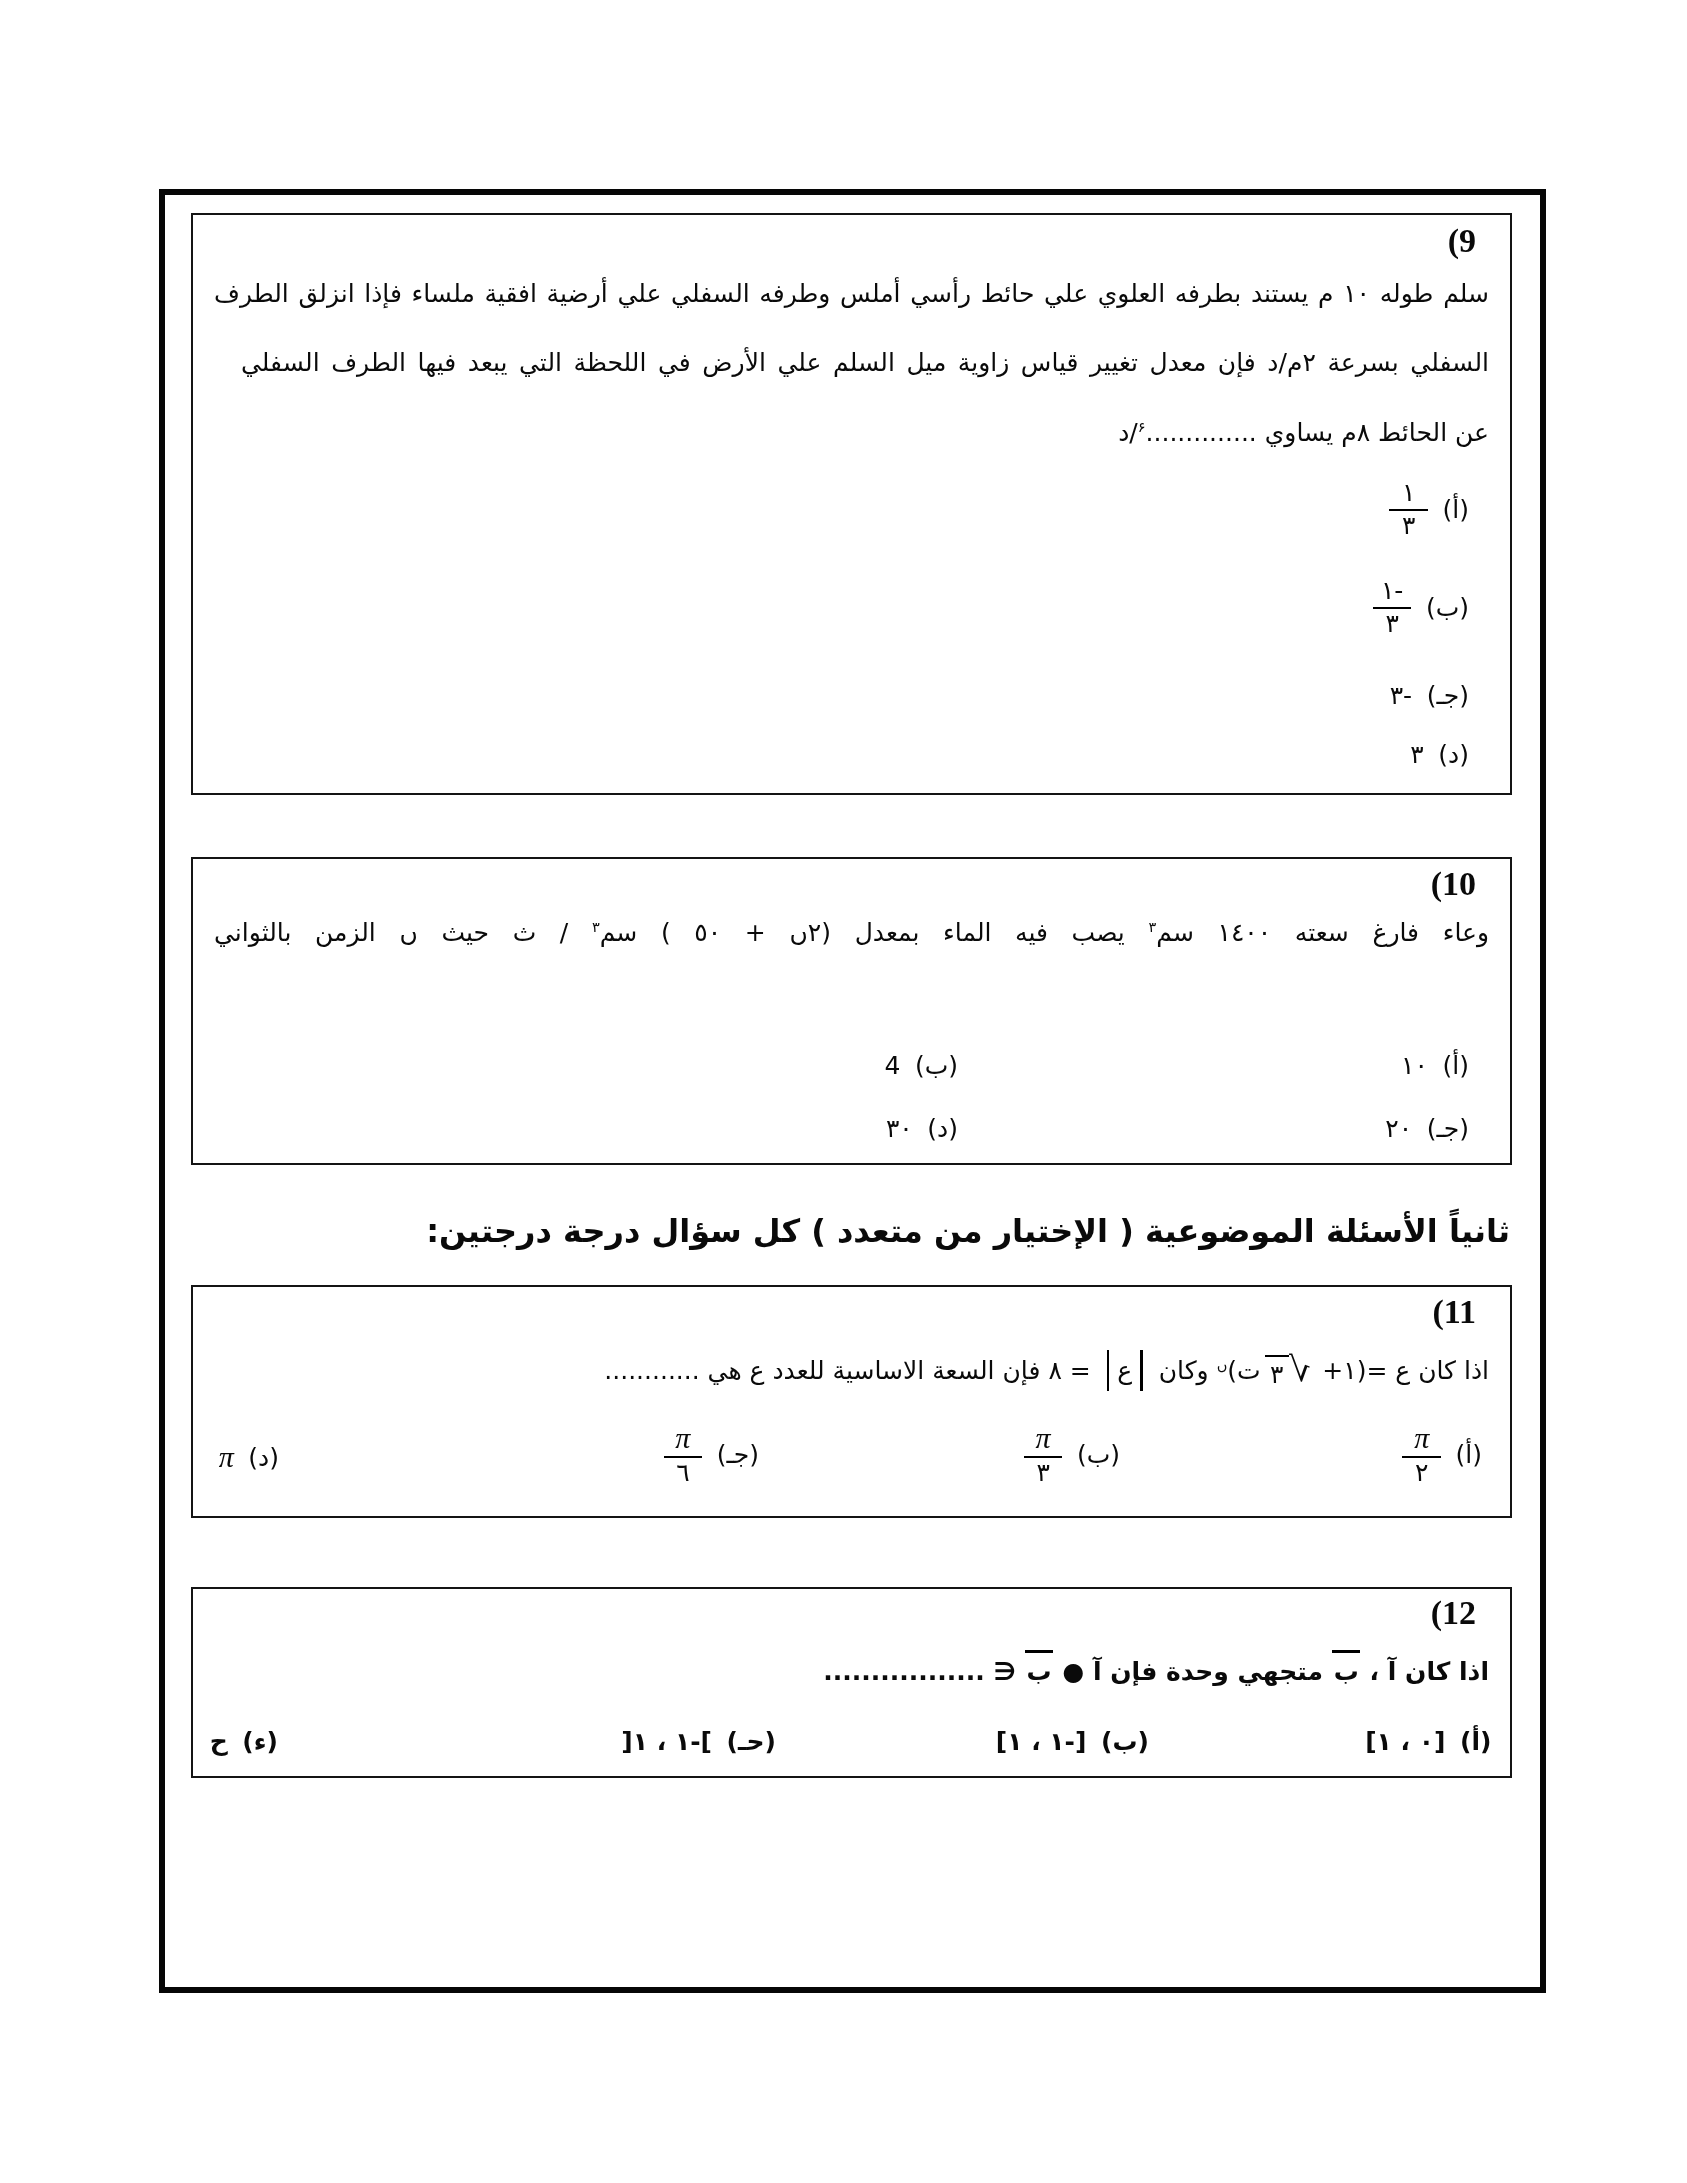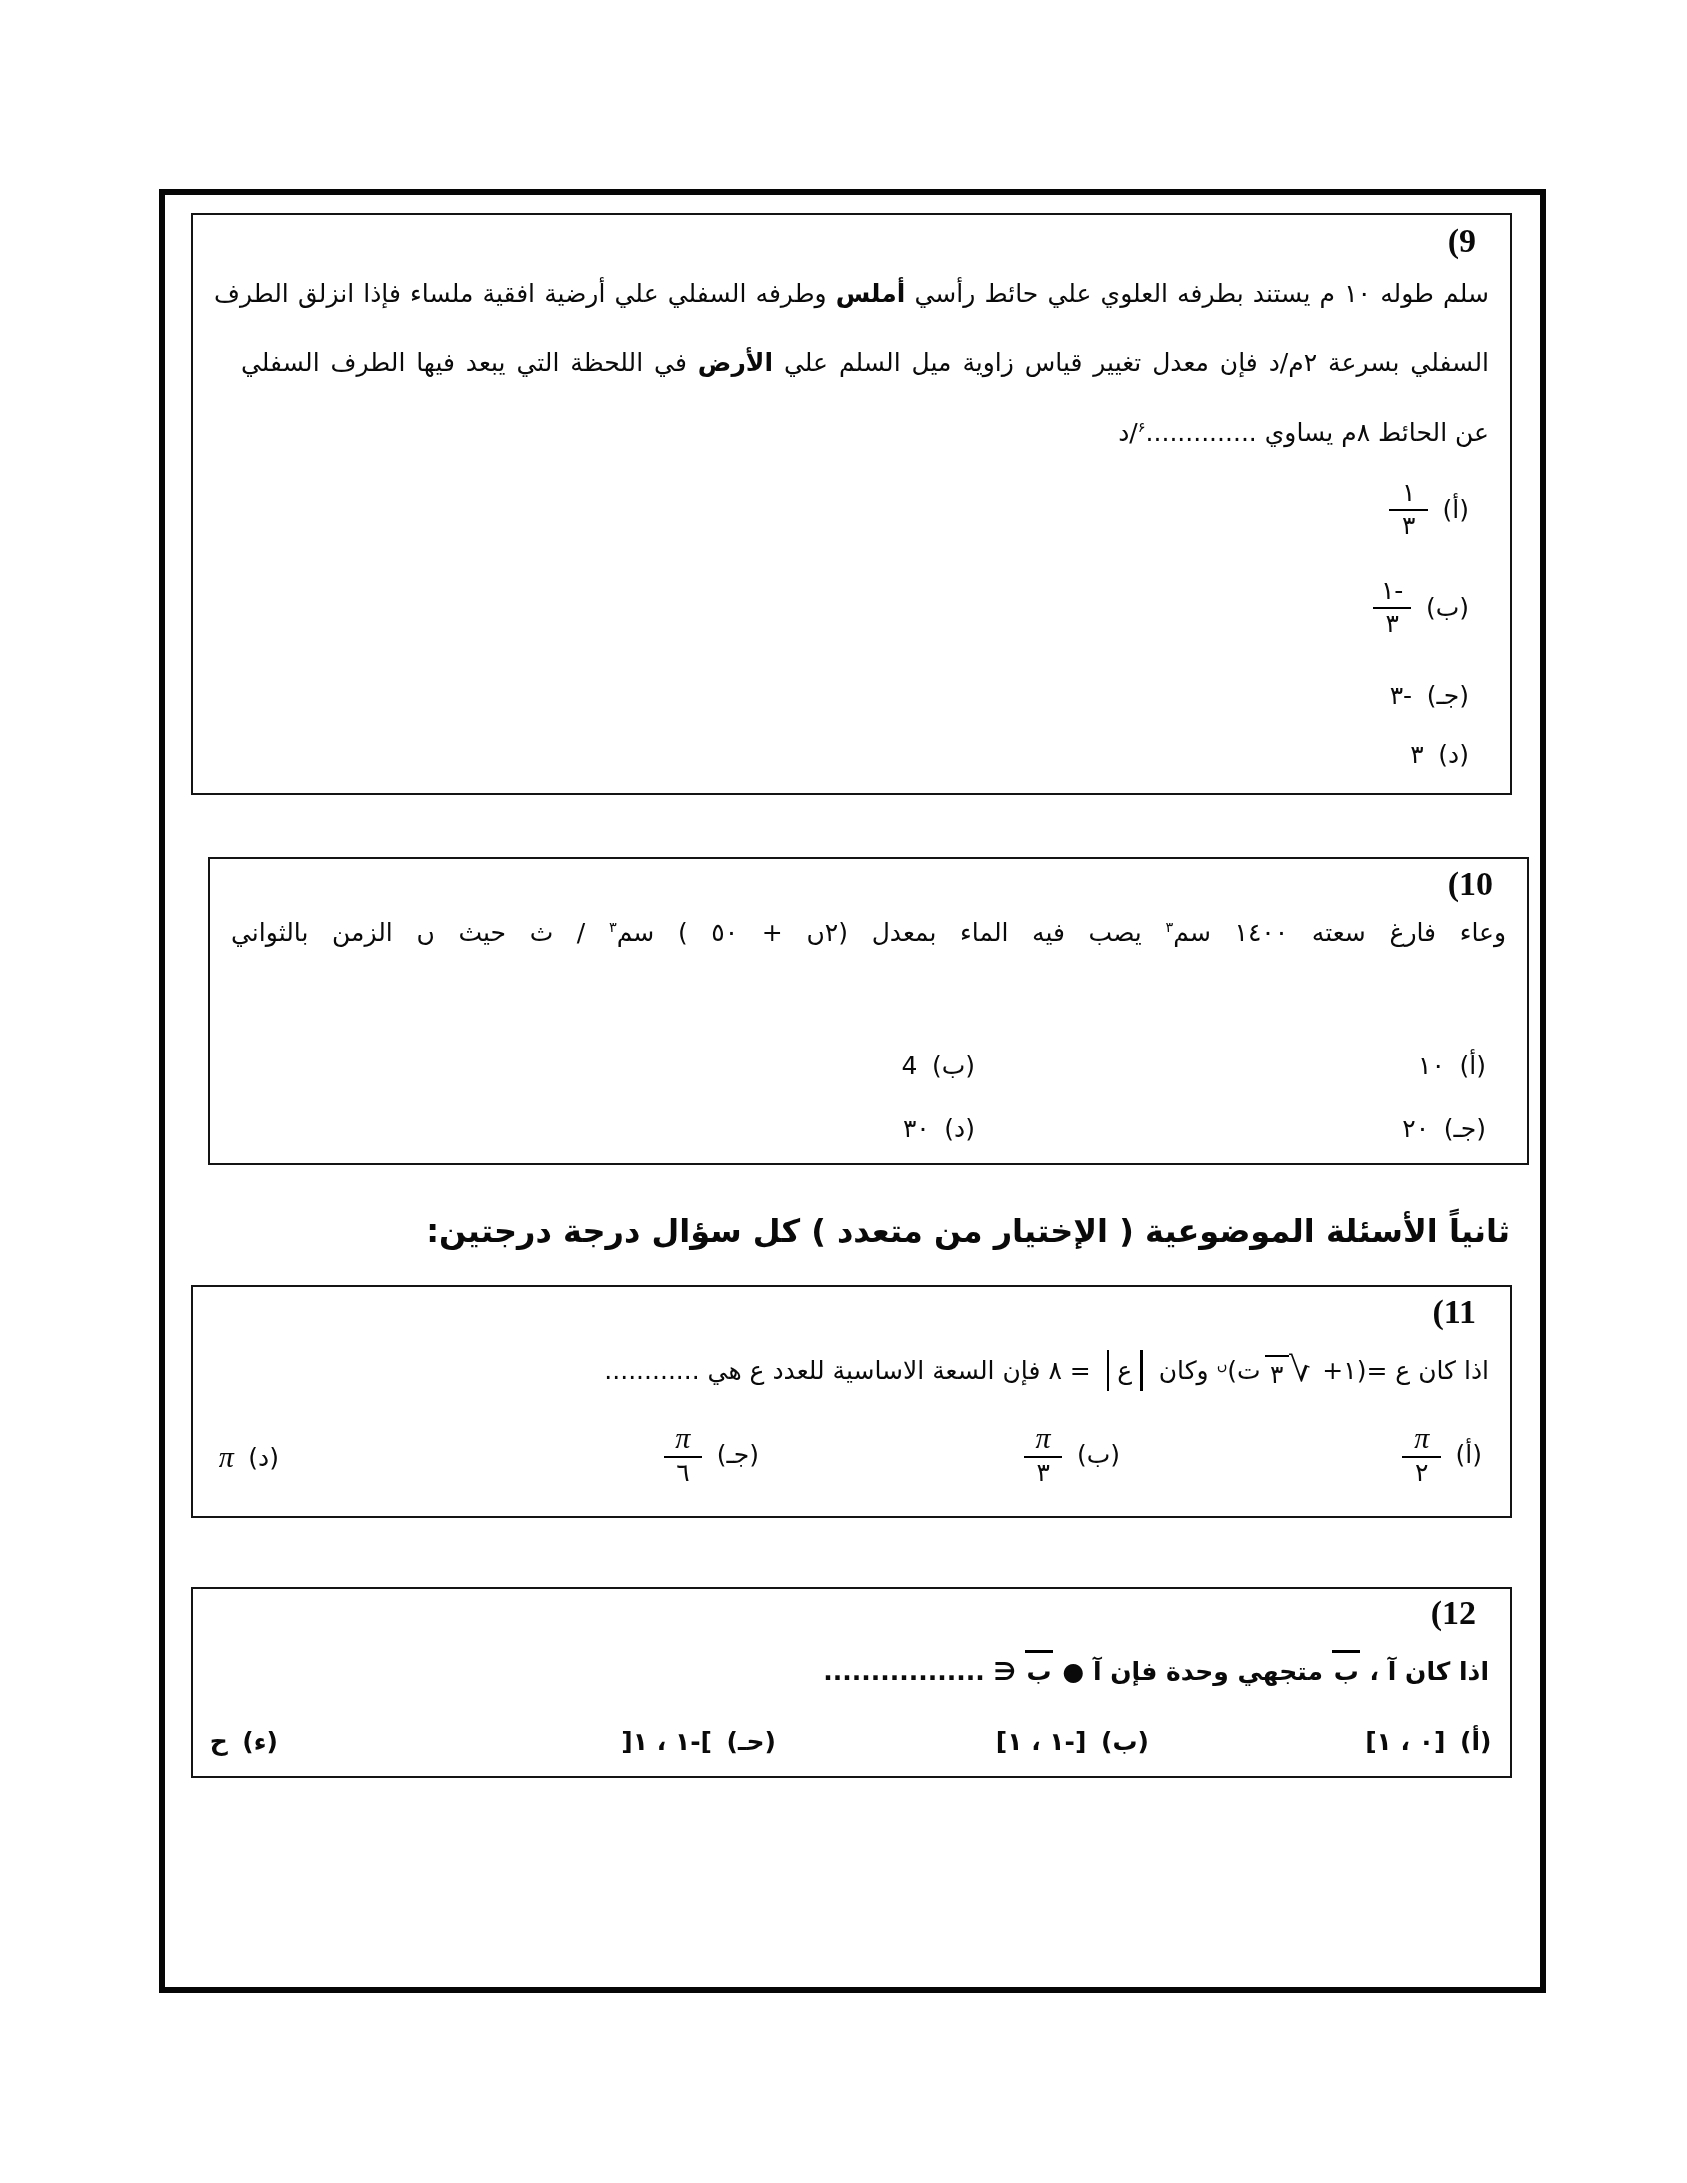--- a/index.html
+++ b/index.html
@@ -16,21 +16,21 @@
   }
   .qnum{
     position:absolute;direction:ltr;unicode-bidi:bidi-override;
     font-family:"Liberation Serif",serif;font-size:34px;font-weight:bold;line-height:1;
   }
   .tline{
     position:absolute;right:21px;left:21px;direction:rtl;
     font-size:25px;line-height:1.25;text-align:right;letter-spacing:0;
   }
   .just{text-align:justify;text-align-last:justify;}
-  .bold{font-weight:bold;}
+  .bold{font-weight:normal;}
   .opt{
     position:absolute;direction:rtl;font-size:25px;
     display:inline-flex;align-items:center;gap:14.6px;white-space:nowrap;
   }
   .olabel{white-space:nowrap;}
   .frac{display:inline-flex;flex-direction:column;align-items:center;line-height:1.05;}
   .fnum{display:block;padding:0 8px 2.6px;border-bottom:2.6px solid #000;text-align:center;min-width:22.5px;}
   .fden{display:block;padding-top:2.6px;text-align:center;}
   .pi{font-family:"Liberation Serif",serif;font-style:italic;font-size:30px;line-height:1;}
   .ltr{direction:ltr;unicode-bidi:bidi-override;display:inline-block;}
@@ -86,21 +86,21 @@
     <div class="opt" style="top:466px;right:41px;">
       <span class="olabel">(جـ)</span>
       <span>-٣</span>
     </div>
     <div class="opt" style="top:525px;right:41px;">
       <span class="olabel">(د)</span>
       <span>٣</span>
     </div>
   </div>
 
-  <div class="qbox" style="left:208px;top:857px;width:1321px;height:308px;">
+  <div class="qbox" style="left:191px;top:857px;width:1321px;height:308px;">
     <div class="qnum" style="top:8px;right:34px;">(10</div>
 
     <div class="tline just" style="top:58px;">
       <span>وعاء فارغ سعته ١٤٠٠ سم</span><sup>٣</sup><span> يصب فيه  الماء بمعدل (٢ں + ٥٠ ) سم</span><sup>٣</sup><span> / ث حيث ں الزمن بالثواني</span>
     </div>
 
     <div class="opt" style="top:192px;right:41px;">
       <span class="olabel">(أ)</span>
       <span>١٠</span>
     </div>

